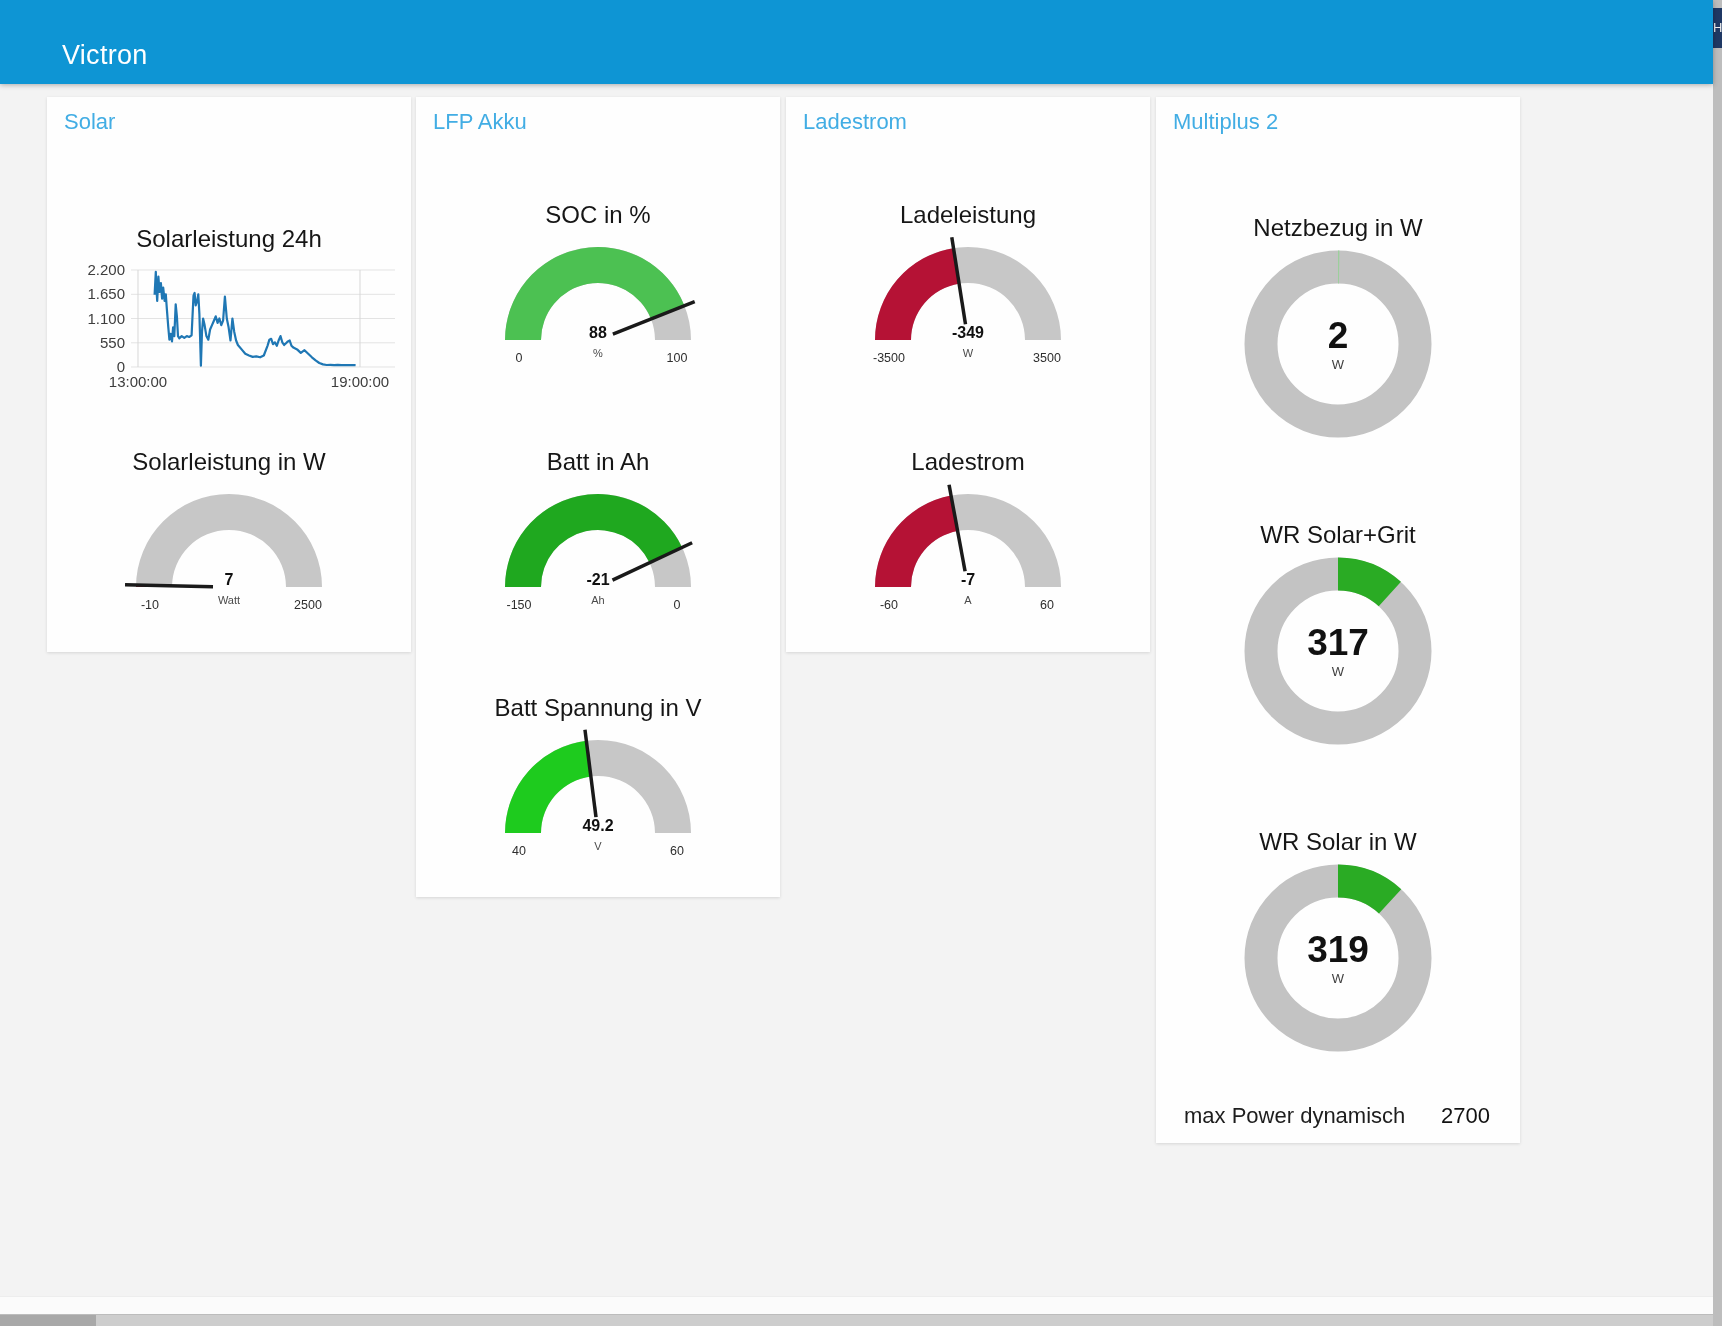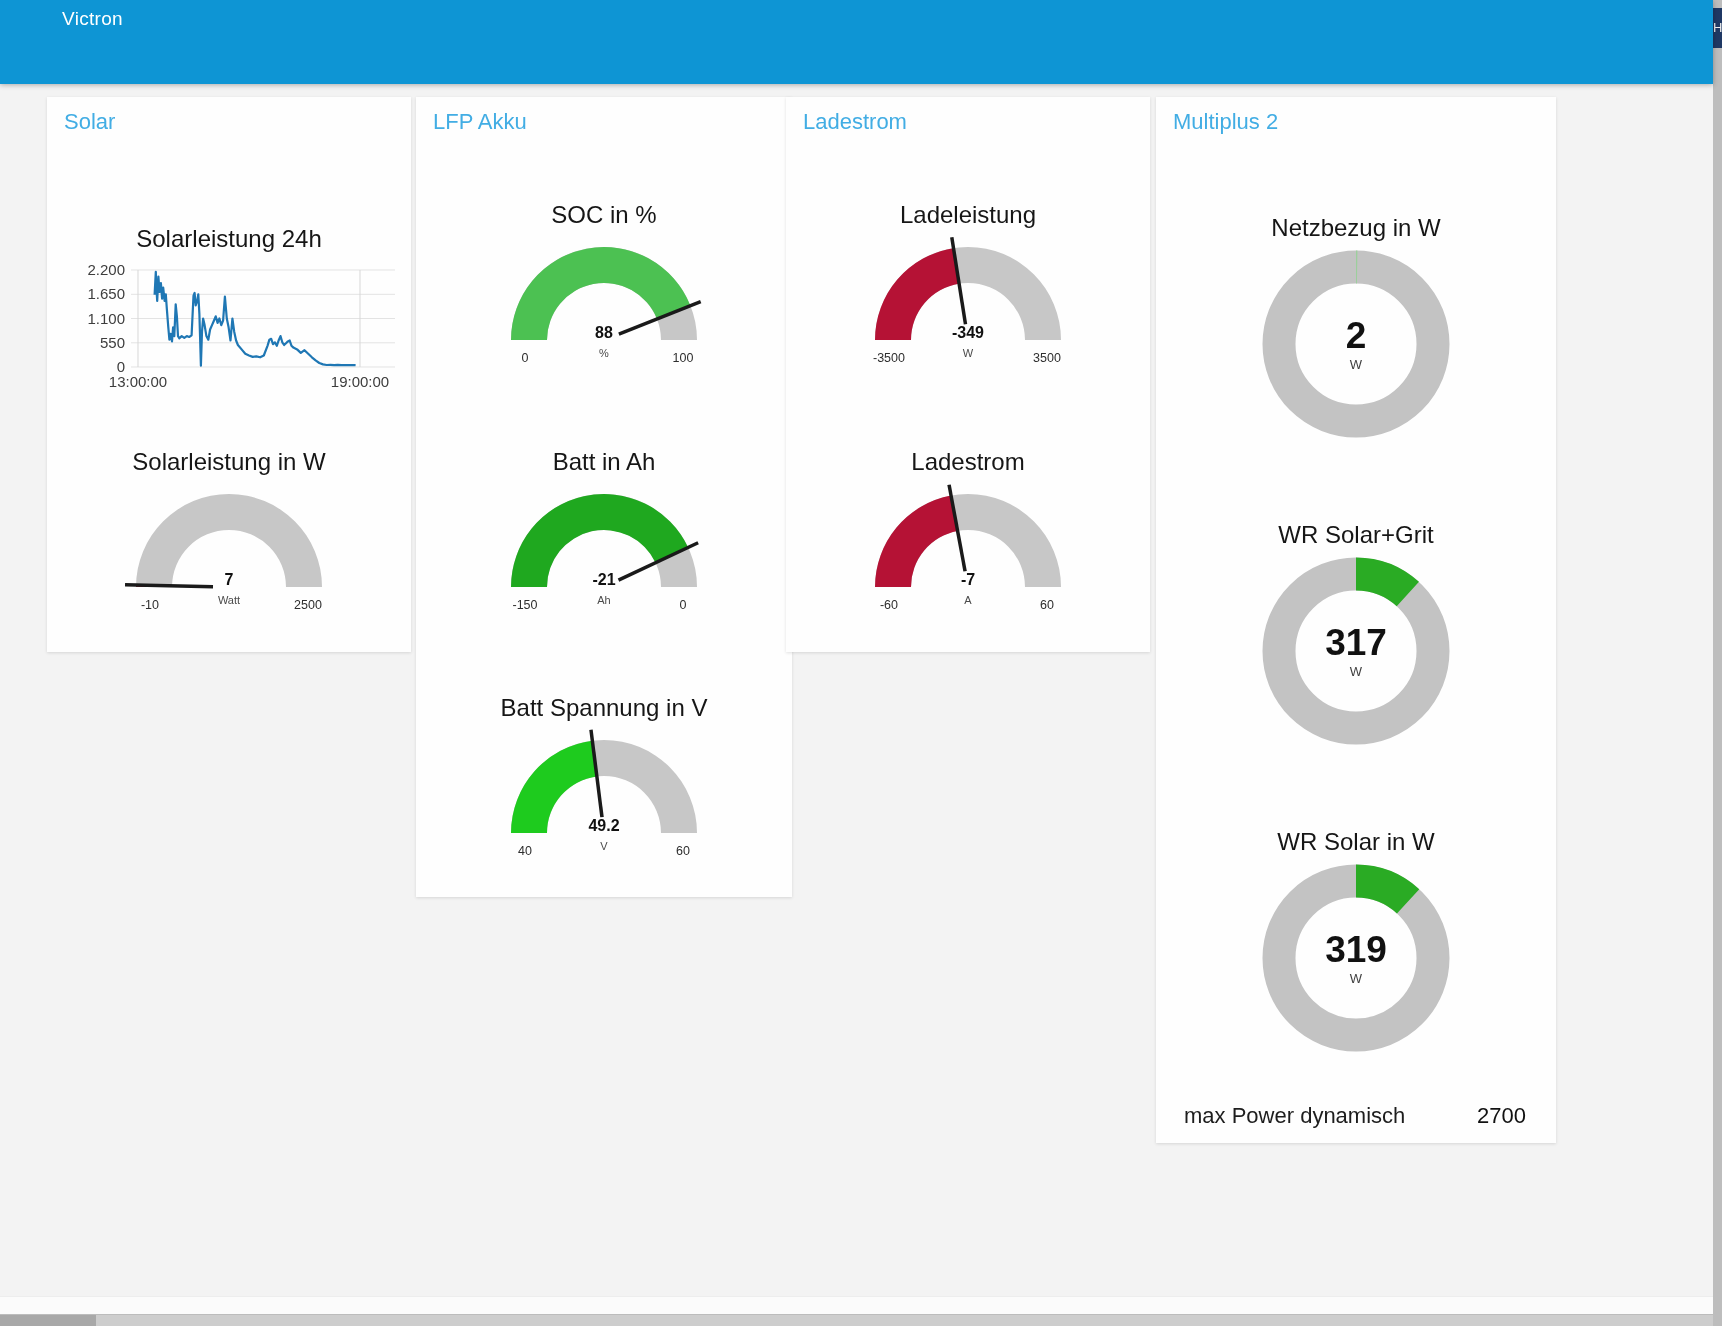--- a/index.html
+++ b/index.html
@@ -7,29 +7,29 @@
     width:1722px;height:1326px;overflow:hidden;
     font-family:"Liberation Sans","DejaVu Sans",sans-serif;
     background:#f3f3f3;position:relative;
   }
   .stage{position:absolute;left:0;top:0;width:1722px;height:1326px;}
   .header{
     position:absolute;left:0;top:0;width:1713px;height:84px;
     background:#0e95d4;box-shadow:0 1px 5px rgba(0,0,0,.3);z-index:5;
   }
   .header-title{
-    position:absolute;left:62px;top:8px;color:#ffffff;font-size:19px;letter-spacing:.3px;
+    position:absolute;left:62px;top:40px;color:#ffffff;font-size:27px;letter-spacing:.3px;
   }
   .card{
     position:absolute;background:#fefefe;box-shadow:0 1px 3px rgba(0,0,0,.12);
   }
   .card-solar{left:47px;top:97px;width:364px;height:555px;}
-  .card-lfp{left:416px;top:97px;width:364px;height:800px;padding-left:12px;}
+  .card-lfp{left:416px;top:97px;width:364px;height:800px;}
   .card-lade{left:786px;top:97px;width:364px;height:555px;}
-  .card-multi{left:1156px;top:97px;width:400px;height:1046px;}
+  .card-multi{left:1156px;top:97px;width:364px;height:1046px;}
   .group-title{
     position:absolute;left:17px;top:12px;font-size:22px;color:#42ade4;
   }
   .widget{position:absolute;left:0;right:0;}
   .widget-title{
     text-align:center;font-size:24px;color:#161616;height:30px;line-height:30px;
   }
   
   .chart-svg-wrap{margin-left:34px;margin-top:4px;width:316px;height:134px;}
   

